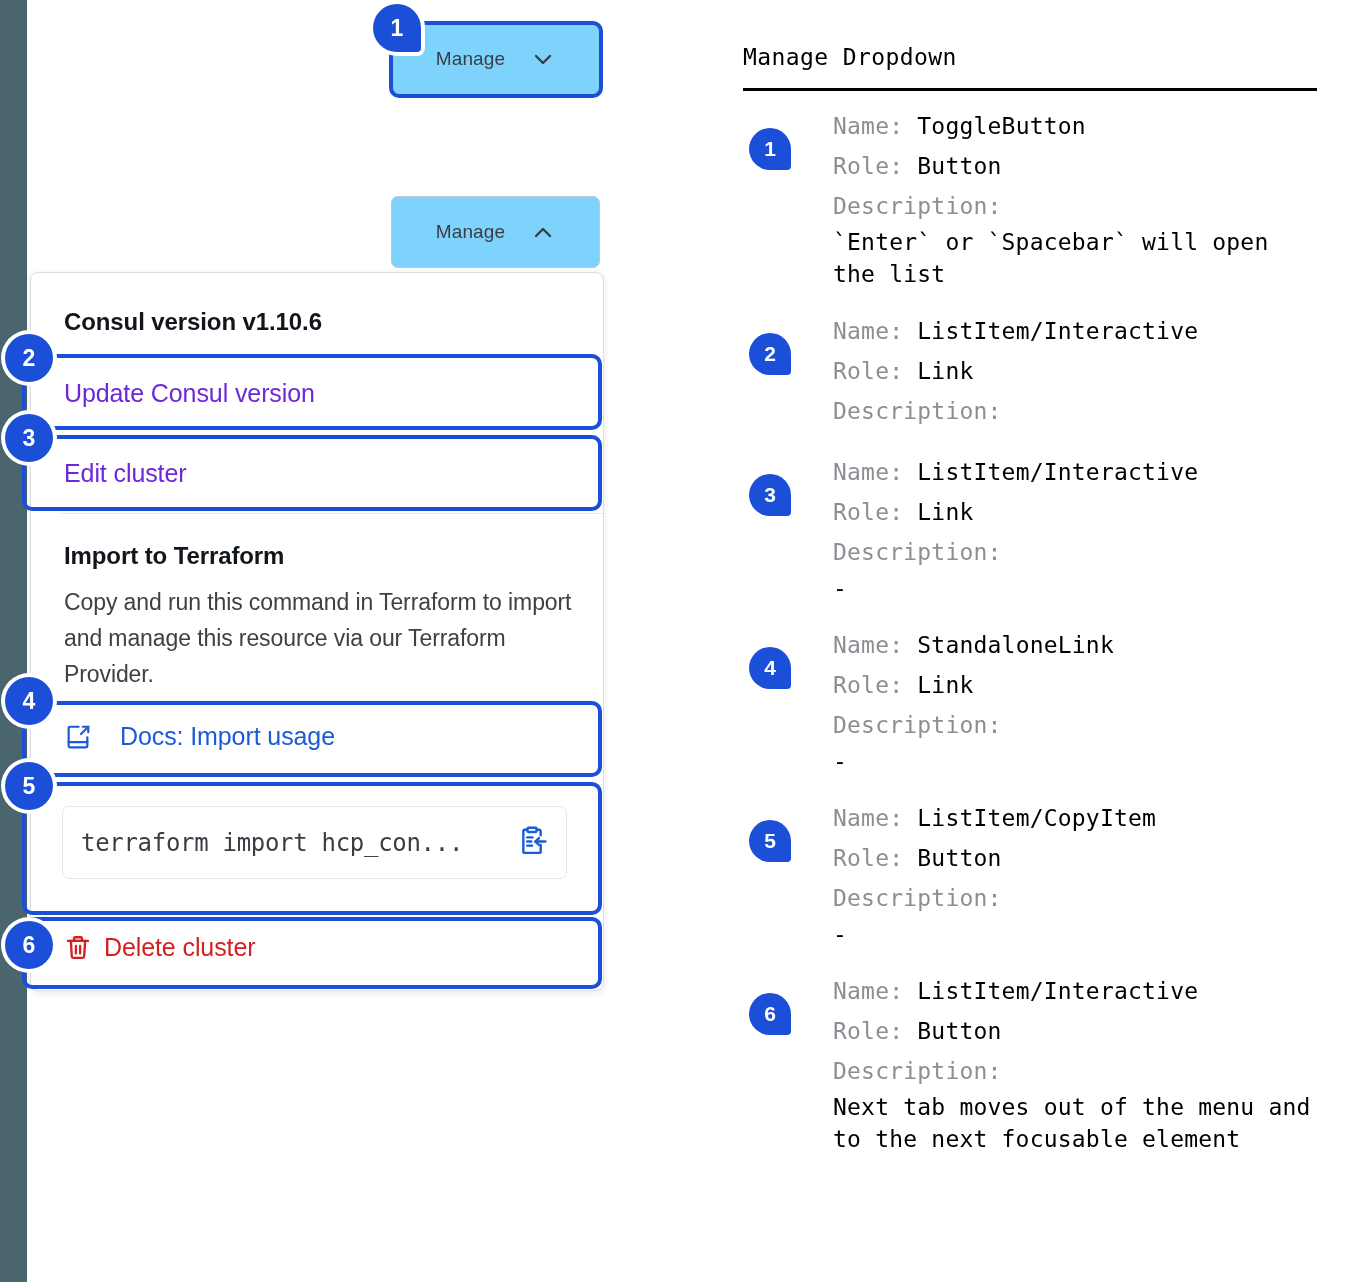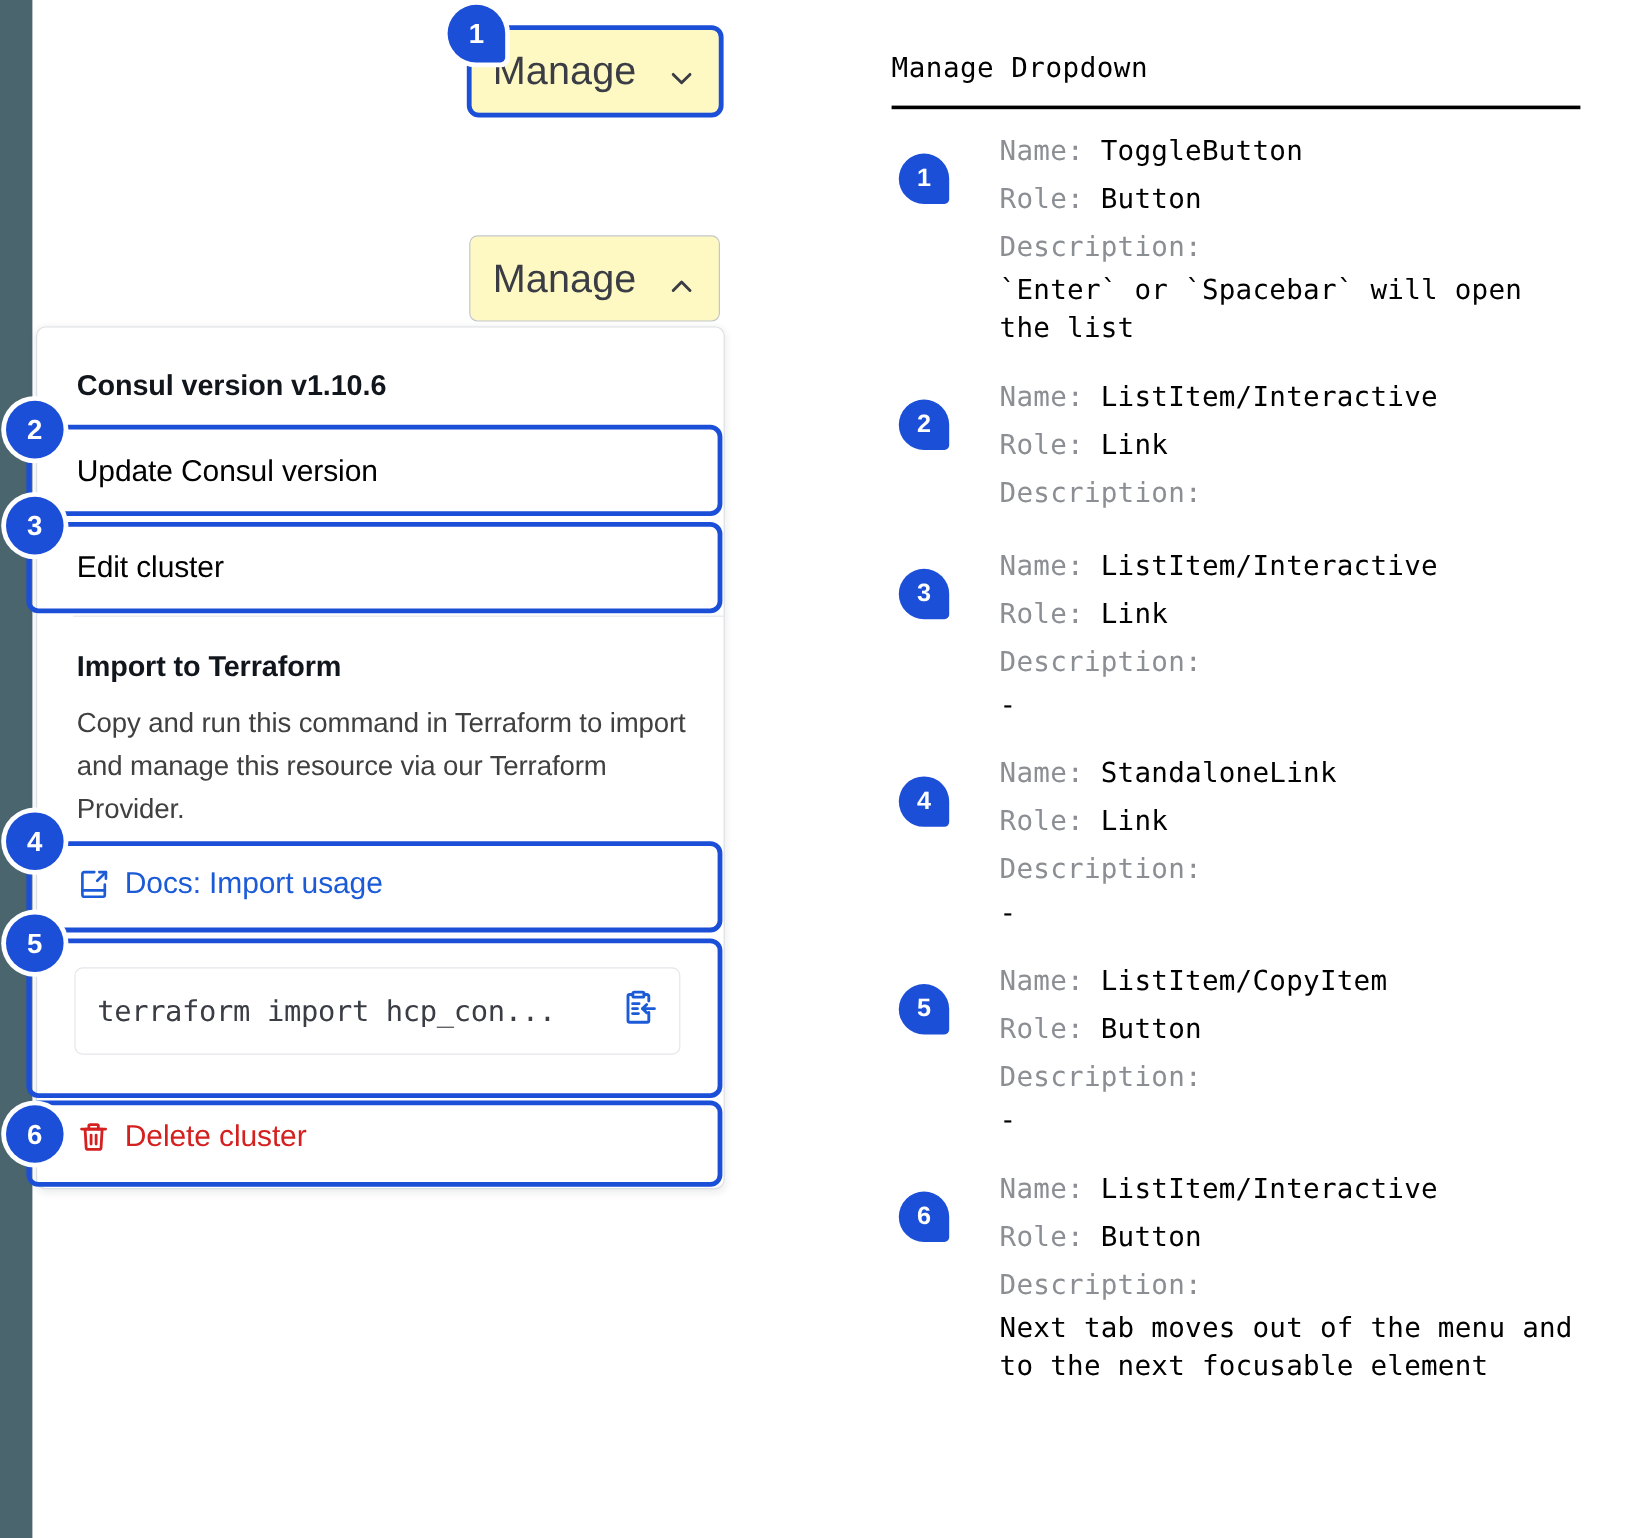--- a/index.html
+++ b/index.html
@@ -19,24 +19,24 @@
   }
 
   
   .mock { position: absolute; left: 0; top: 0; width: 700px; height: 1282px; }
 
   .manage-btn {
     position: absolute;
     display: flex; align-items: center; justify-content: center;
     gap: 26px;
     width: 209px; height: 72px;
-    background: #fef9c3;
+    background: #7dd3fc;
     border: 1px solid #c2c7cc;
     border-radius: 7px;
-    font-size: 33px;
+    font-size: 19px;
     color: #3b3d45;
     letter-spacing: .1px;
   }
   .manage-btn .chev { display:block; width: 24px; height: 24px; }
   .manage-btn-1 { left: 391px; top: 23px; }
   .manage-btn-2 { left: 391px; top: 196px; }
 
   
   .dd-panel {
     position: absolute; left: 30px; top: 272px;
@@ -46,21 +46,21 @@
     border-radius: 8px;
     box-shadow: 0 2px 7px rgba(20,25,35,.10);
   }
   .dd-title {
     position: absolute; left: 33px; top: 35px;
     font-size: 24px; font-weight: 700; color: #11151c;
     letter-spacing: -.1px;
   }
   .dd-row-txt {
     position: absolute; left: 33px;
-    font-size: 25px; color: #000000; letter-spacing: -.1px; white-space: nowrap;
+    font-size: 25px; color: #6d28d9; letter-spacing: -.1px; white-space: nowrap;
   }
   .dd-upd { top: 106px; }
   .dd-edit { top: 186px; }
 
   .dd-sep {
     position: absolute; left: 30px; width: 542px; height: 1px;
     background: #e4e6ea; top: 240px;
   }
 
   .dd-sub-title {
@@ -68,21 +68,21 @@
     font-size: 24px; font-weight: 700; color: #11151c; letter-spacing: -.1px;
   }
   .dd-sub-body {
     position: absolute; left: 33px; top: 311px; width: 508px;
     font-size: 23px; line-height: 36px; color: #404040;
     letter-spacing: -.1px;
   }
 
   .dd-docs {
     position: absolute; left: 33px; top: 449px;
-    display: flex; align-items: center; gap: 12px;
+    display: flex; align-items: center; gap: 28px;
     font-size: 25px; color: #1c5bd8; letter-spacing: -.1px;
   }
   .dd-docs svg { display:block; }
 
   .code-box {
     position: absolute; left: 31px; top: 533px;
     width: 505px; height: 73px;
     background: #ffffff;
     border: 1px solid #e4e6ea;
     border-radius: 7px;

